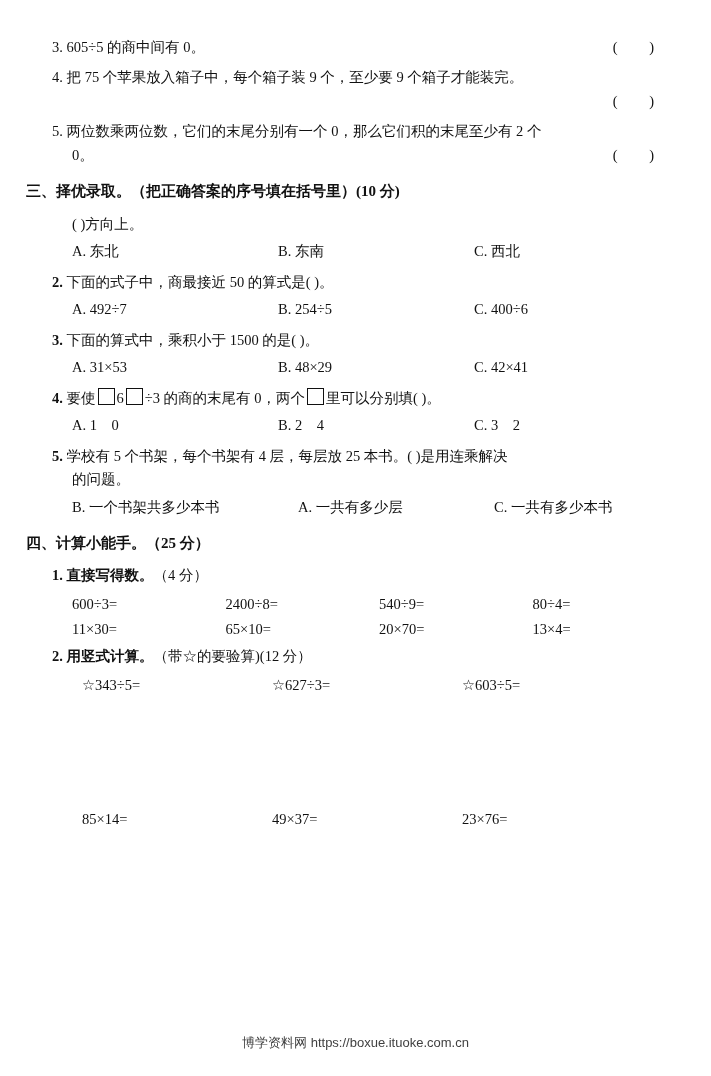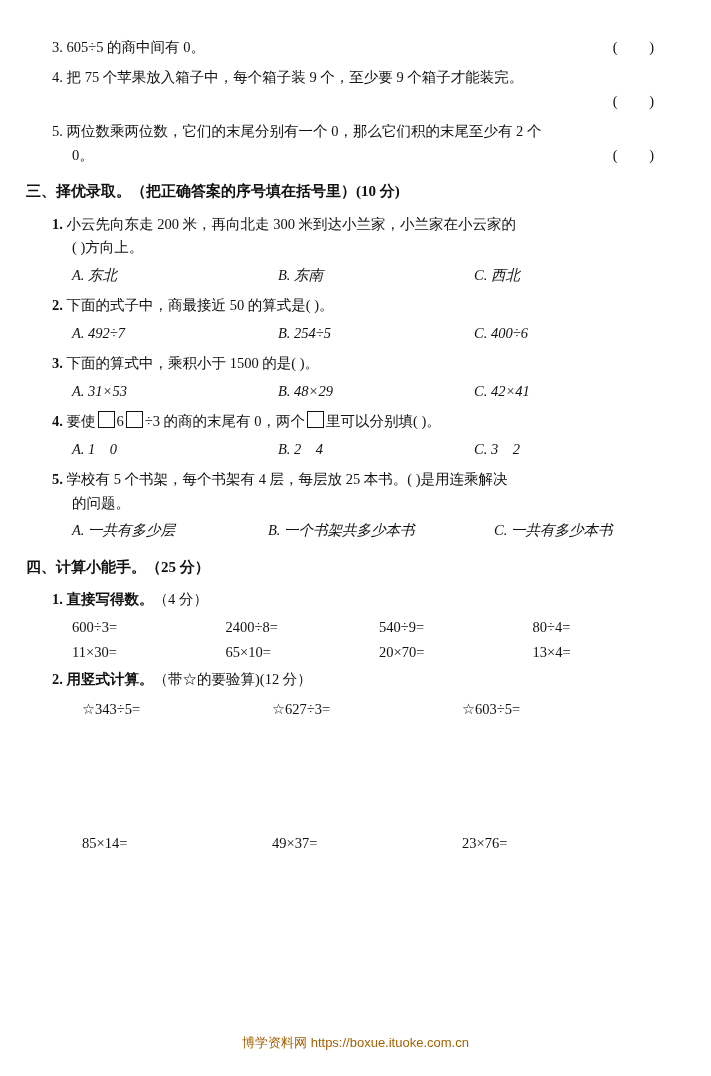--- a/index.html
+++ b/index.html
@@ -57,21 +57,20 @@
   .gap-sm { height: 7px; }
   .opt-row {
     display: flex;
     font-size: 14.5px;
     line-height: 1.62;
     padding-left: 46px;
     margin-top: 4px;
   }
   .opt-row .opt {
     display: block;
-    font-style: italic;
   }
   .opt-a { width: 206px; }
   .opt-b { width: 196px; }
   .opt-c { width: 180px; }
   .calc-row {
     display: flex;
     font-size: 14.5px;
     padding-left: 46px;
     margin-top: 8px;
     justify-content: center;
@@ -95,21 +94,21 @@
   .footer {
     position: absolute;
     left: 0;
     right: 0;
     bottom: 24px;
     text-align: center;
     font-size: 13px;
     color: #9a9a9a;
     font-family: "Liberation Sans", sans-serif;
   }
-  .footer .brand { color: #a16207; text-align: right; }
+  .footer .brand { color: #404040; text-align: right; }
   .spacer-work { height: 108px; }
 </style>
 </head>
 <body>
 
 <div class="page">
   <div class="content">
 
     <div class="line indent1">
       <span>3.</span>
@@ -138,24 +137,20 @@
       <span>0。</span>
       <span class="paren-right">(      )</span>
     </div>
 
     <div class="line section-head">
       <span>三、择优录取。</span><span class="small">（把正确答案的序号填在括号里）(10 分)</span>
     </div>
 
     <div class="gap-sm"></div>
 
-    <div class="line indent1">
-      <span class="bold">1.</span>
-      <span>小云先向东走 200 米，再向北走 300 米到达小兰家，小兰家在小云家的</span>
-    </div>
     <div class="line indent2">
       <span>(        )方向上。</span>
     </div>
     <div class="opt-row">
       <span class="opt opt-a">A. 东北</span>
       <span class="opt opt-b">B. 东南</span>
       <span class="opt opt-c">C. 西北</span>
     </div>
 
     <div class="gap-sm"></div>
@@ -197,22 +192,22 @@
     <div class="gap-sm"></div>
 
     <div class="line indent1">
       <span class="bold">5.</span>
       <span>学校有 5 个书架，每个书架有 4 层，每层放 25 本书。(        )是用连乘解决</span>
     </div>
     <div class="line indent2">
       <span>的问题。</span>
     </div>
     <div class="opt-row">
+      <span class="opt" style="width:226px">B. 一个书架共多少本书</span>
       <span class="opt" style="width:196px">A. 一共有多少层</span>
-      <span class="opt" style="width:226px">B. 一个书架共多少本书</span>
       <span class="opt">C. 一共有多少本书</span>
     </div>
 
     <div class="line section-head">
       <span>四、计算小能手。</span><span class="small">（25 分）</span>
     </div>
 
     <div class="gap-sm"></div>
 
     <div class="line indent1">

